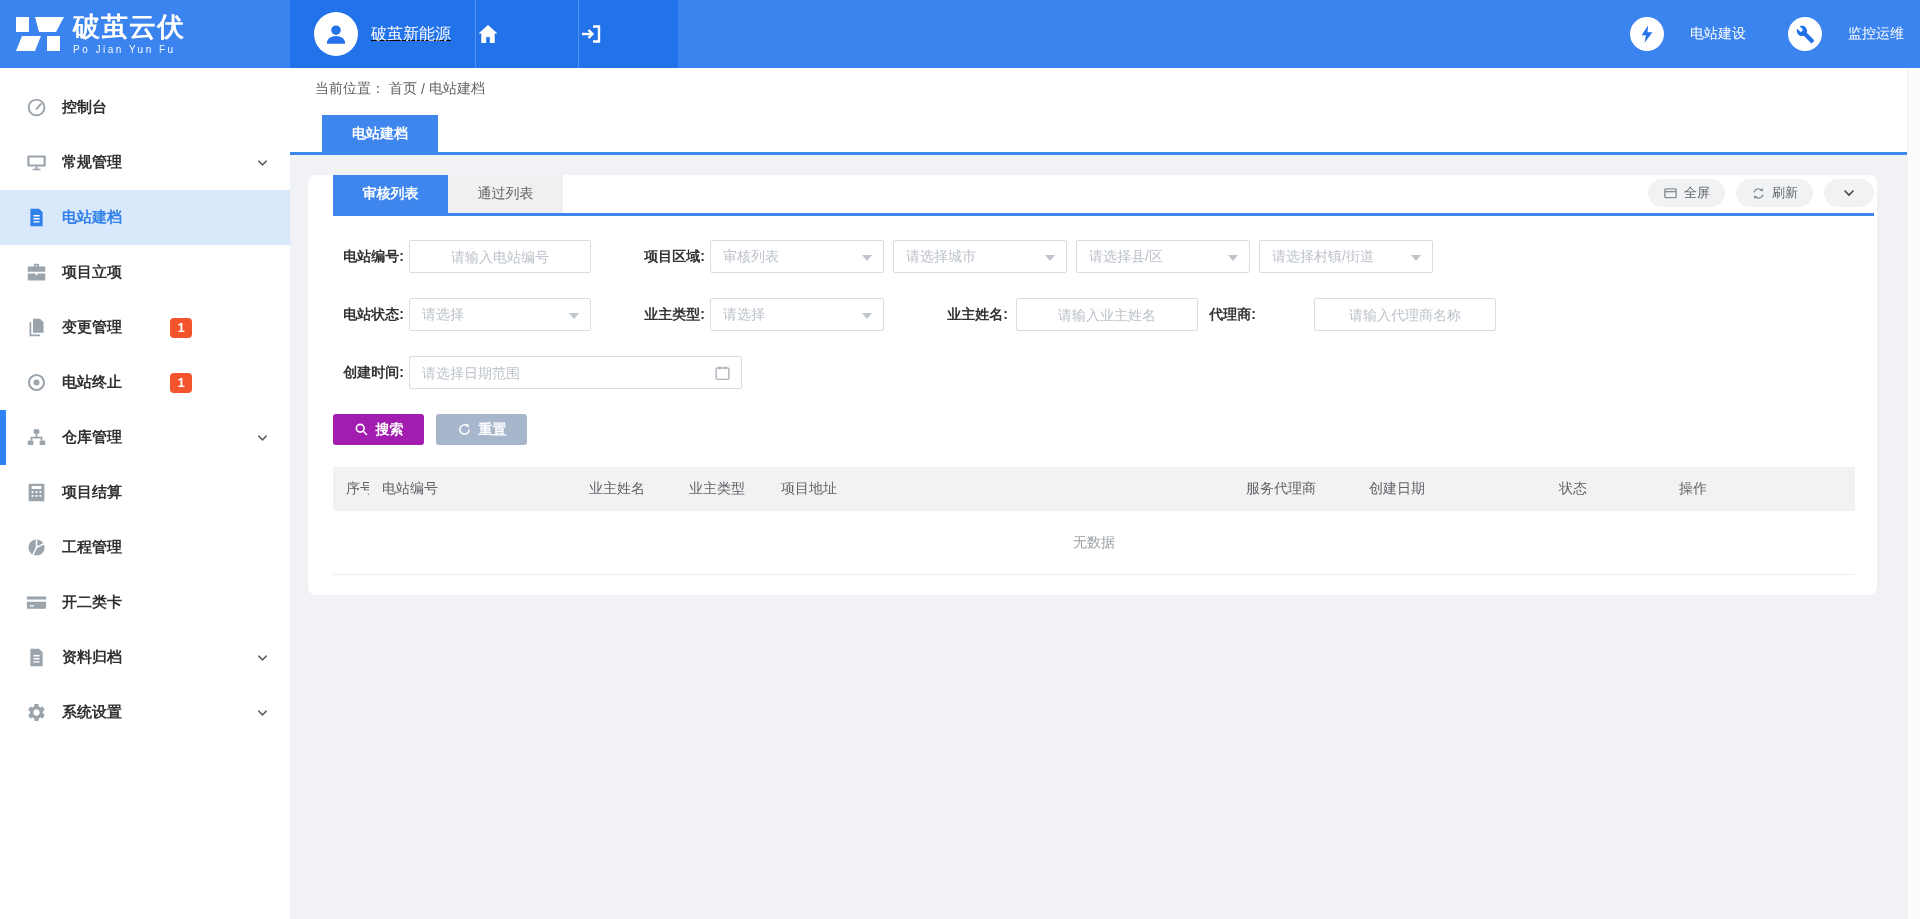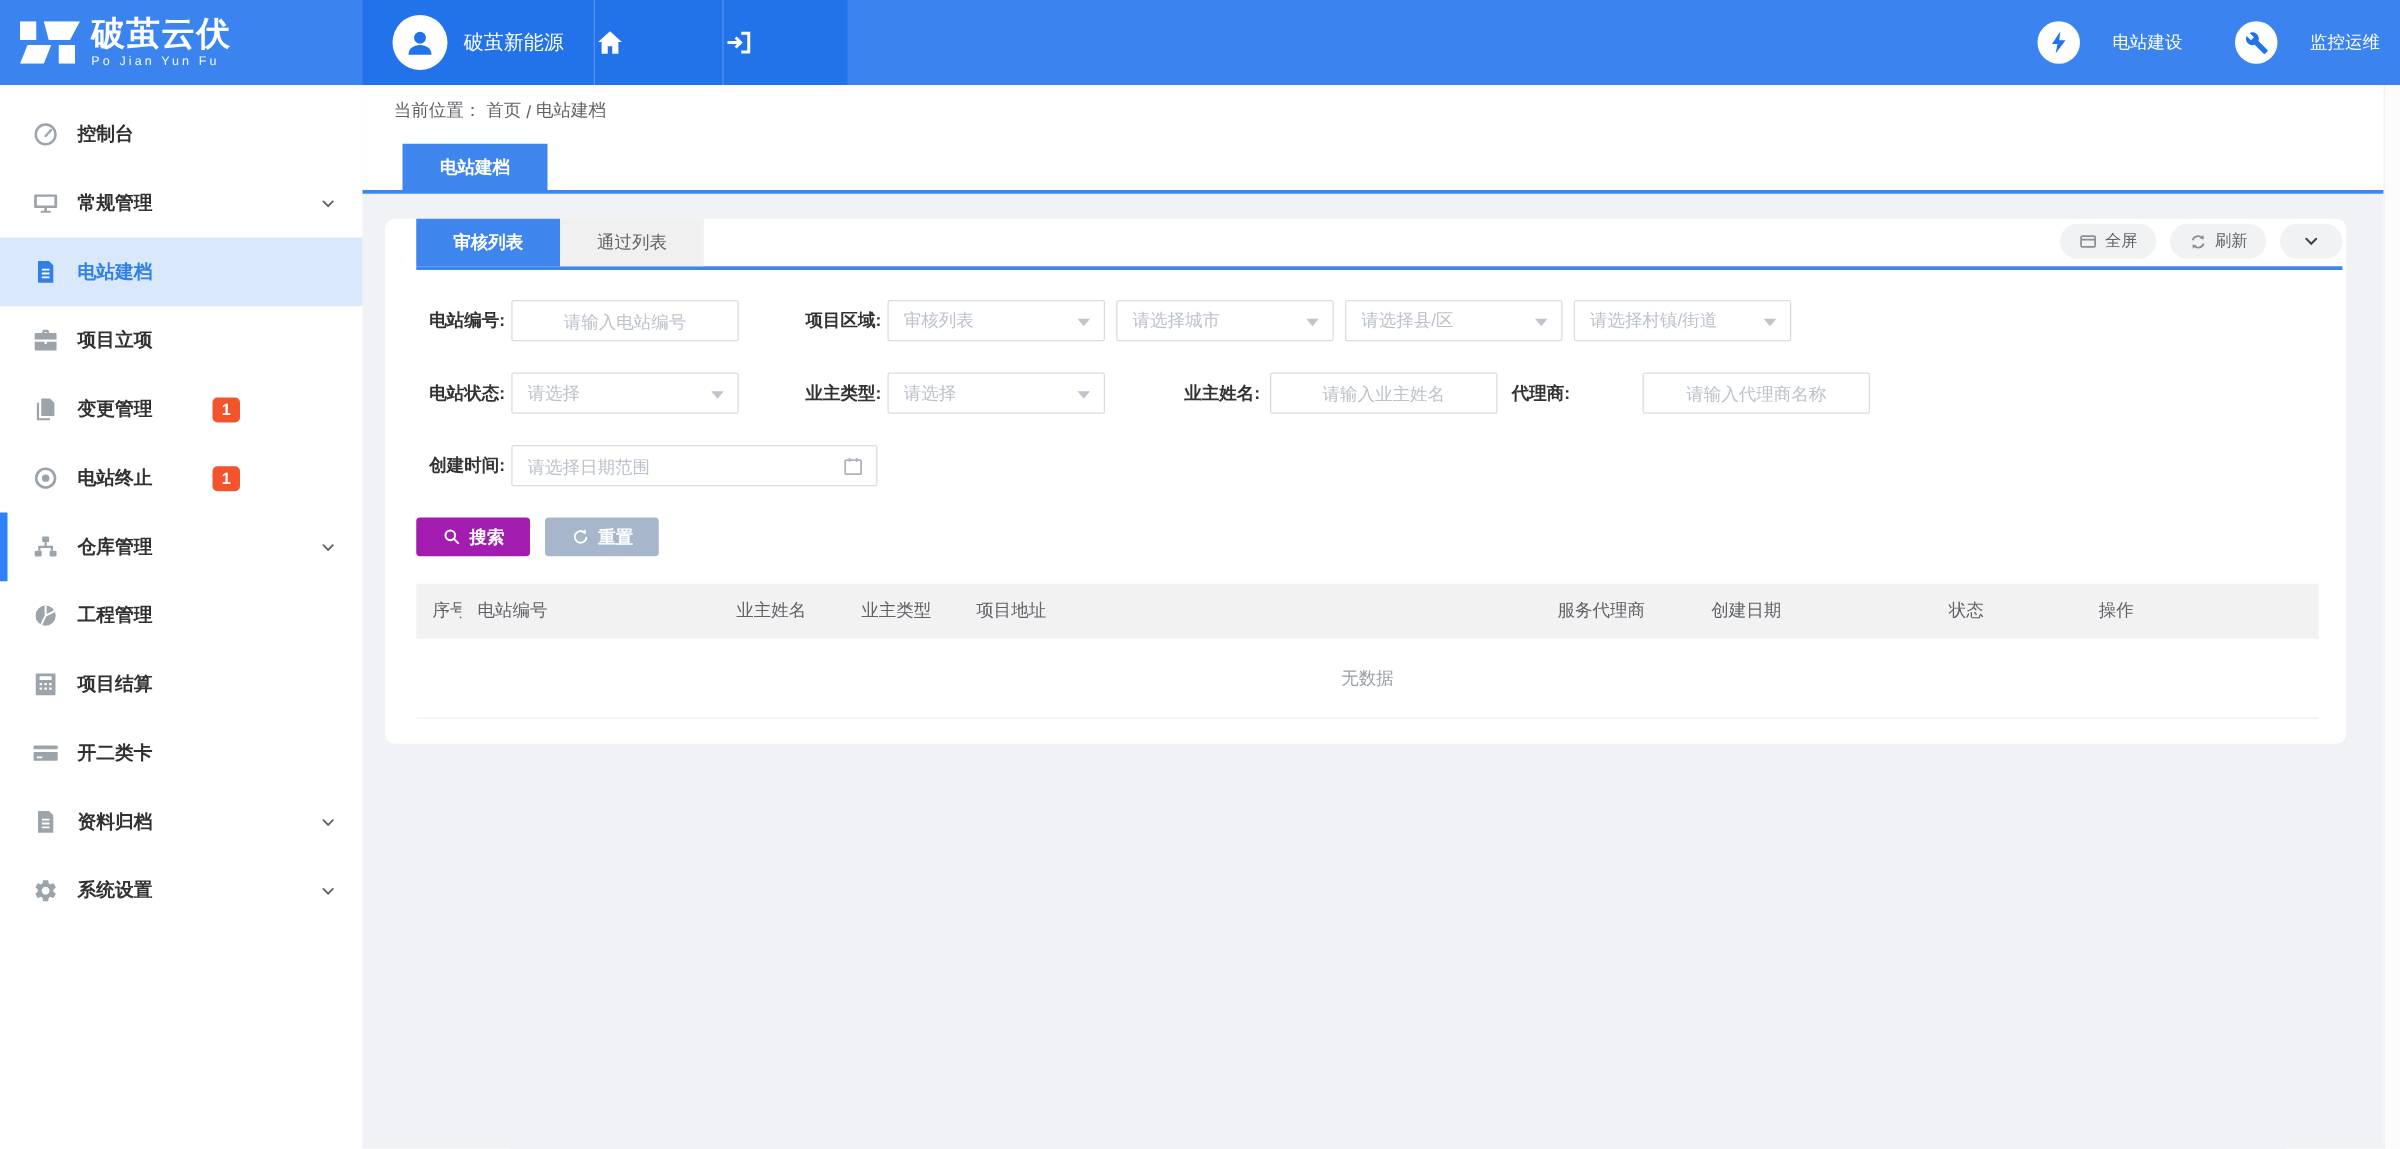--- a/index.html
+++ b/index.html
@@ -7,21 +7,21 @@
     font-family:"Liberation Sans","DejaVu Sans",sans-serif; }
   .app { width:1920px; height:919px; display:flex; flex-direction:column; }
 
   
   .header { height:68px; display:flex; align-items:stretch; background:#3b83ef; flex:none; }
   .logo { width:290px; flex:none; background:#3b83ef; display:flex; align-items:center; padding-left:16px; }
   .logo-mark { width:48px; height:34px; flex:none; }
   .logo-text { margin-left:9px; color:#fff; line-height:1; }
   .logo-title { font-size:27px; font-weight:700; letter-spacing:1px; }
   .logo-sub { font-size:10px; letter-spacing:2.5px; margin-top:4px; opacity:.95; }
-  .hsec { background:#2272e9; display:flex; align-items:center; justify-content:flex-start; }
+  .hsec { background:#2272e9; display:flex; align-items:center; justify-content:flex-start;text-decoration:underline; }
   .hsec + .hsec { border-left:1px solid rgba(255,255,255,.22); }
   .hsec-user { padding:0 24px; }
   .hsec-home { width:103px; }
   .hsec-exit { width:100px; }
   .avatar { width:44px; height:44px; border-radius:50%; background:#fff; display:flex; align-items:center; justify-content:center; flex:none; }
   .hname { color:#fff; font-size:16px; margin-left:13px; white-space:nowrap; }
   .hspacer { flex:1; }
   .hitem { display:flex; align-items:center; margin-right:42px; cursor:pointer;gap:16px; }
   .hitem:last-child { margin-right:16px; }
   .hcircle { width:34px; height:34px; border-radius:50%; background:#fff; display:flex; align-items:center; justify-content:center; flex:none; }
@@ -81,21 +81,21 @@
   .tinput::placeholder { color:#bcc2cb; }
   .w182 { width:182px;text-align:center; }
   .sel { position:relative; height:33px; border:1px solid #d9dce3; border-radius:2px; background:#fff;
     display:flex; align-items:center; padding:0 26px 0 12px; cursor:pointer; }
   .sel-182 { width:182px; }
   .sel-174 { width:174px; margin-right:9px; }
   .sel-174:last-child { margin-right:0; }
   .sel-ph { font-size:14px; color:#bcc2cb; white-space:nowrap; overflow:hidden; }
   .caret { position:absolute; right:11px; top:50%; margin-top:-2px; width:0; height:0;
     border-left:5px solid transparent; border-right:5px solid transparent; border-top:6px solid #c0c4cc; }
-  .datebox { position:relative; width:293px; }
+  .datebox { position:relative; width:333px; }
   .datebox .tinput { width:100%; padding-right:36px; }
   .date-ico { position:absolute; right:11px; top:50%; transform:translateY(-50%); color:#aeb3bb; display:flex; }
 
   .btnrow { display:flex; align-items:center; margin-bottom:22px; }
   .btn { height:31px; width:91px; border:none; border-radius:3px; color:#fff; font-size:14px; font-weight:600;
     display:flex; align-items:center; justify-content:center; gap:7px; cursor:pointer; font-family:inherit; }
   .btn-search { background:#a21caf; }
   .btn-reset { background:#a7b6cb; margin-left:12px; }
 
   .thead { display:flex; height:44px; background:#f2f2f2; align-items:center; }
@@ -254,35 +254,35 @@
         <span class="s-label">仓库管理</span>
         <span class="s-chev">
           <svg width="15" height="15" viewBox="0 0 24 24" fill="none" stroke="currentColor" stroke-width="2.4" stroke-linecap="round">
               <path d="M6 9l6 6 6-6"></path>
             </svg>
         </span>
       </div>
 
       <div class="s-item">
         <span class="s-ico">
+          <svg width="21" height="21" viewBox="0 0 24 24" fill="currentColor">
+            <path d="M4 2h16a1 1 0 0 1 1 1v18a1 1 0 0 1-1 1H4a1 1 0 0 1-1-1V3a1 1 0 0 1 1-1zm2.5 2.5v3.4h11V4.5zm0 6.2v2h2.2v-2zm4.4 0v2h2.2v-2zm4.4 0v2h2.2v-2zm-8.8 4.2v2h2.2v-2zm4.4 0v2h2.2v-2zm4.4 0v2h2.2v-2z" fill-rule="evenodd"></path>
+          </svg>
+        </span>
+        <span class="s-label">项目结算</span>
+      </div>
+
+      <div class="s-item">
+        <span class="s-ico">
           <svg width="21" height="21" viewBox="0 0 24 24">
             <circle cx="12" cy="12" r="9.2" fill="currentColor"></circle>
             <path d="M12 12V2.8M12 12l8.2-4.2M12 12l-4 8.3" stroke="#fff" stroke-width="1.8" fill="none"></path>
           </svg>
         </span>
         <span class="s-label">工程管理</span>
-      </div>
-
-      <div class="s-item">
-        <span class="s-ico">
-          <svg width="21" height="21" viewBox="0 0 24 24" fill="currentColor">
-            <path d="M4 2h16a1 1 0 0 1 1 1v18a1 1 0 0 1-1 1H4a1 1 0 0 1-1-1V3a1 1 0 0 1 1-1zm2.5 2.5v3.4h11V4.5zm0 6.2v2h2.2v-2zm4.4 0v2h2.2v-2zm4.4 0v2h2.2v-2zm-8.8 4.2v2h2.2v-2zm4.4 0v2h2.2v-2zm4.4 0v2h2.2v-2z" fill-rule="evenodd"></path>
-          </svg>
-        </span>
-        <span class="s-label">项目结算</span>
       </div>
 
       <div class="s-item">
         <span class="s-ico">
           <svg width="21" height="21" viewBox="0 0 24 24" fill="currentColor">
             <path d="M2 5h20a1 1 0 0 1 1 1v2.5H1V6a1 1 0 0 1 1-1z"></path>
             <path d="M1 11h22v7a1 1 0 0 1-1 1H2a1 1 0 0 1-1-1zm3 4v1.6h5V15z" fill-rule="evenodd"></path>
           </svg>
         </span>
         <span class="s-label">开二类卡</span>

